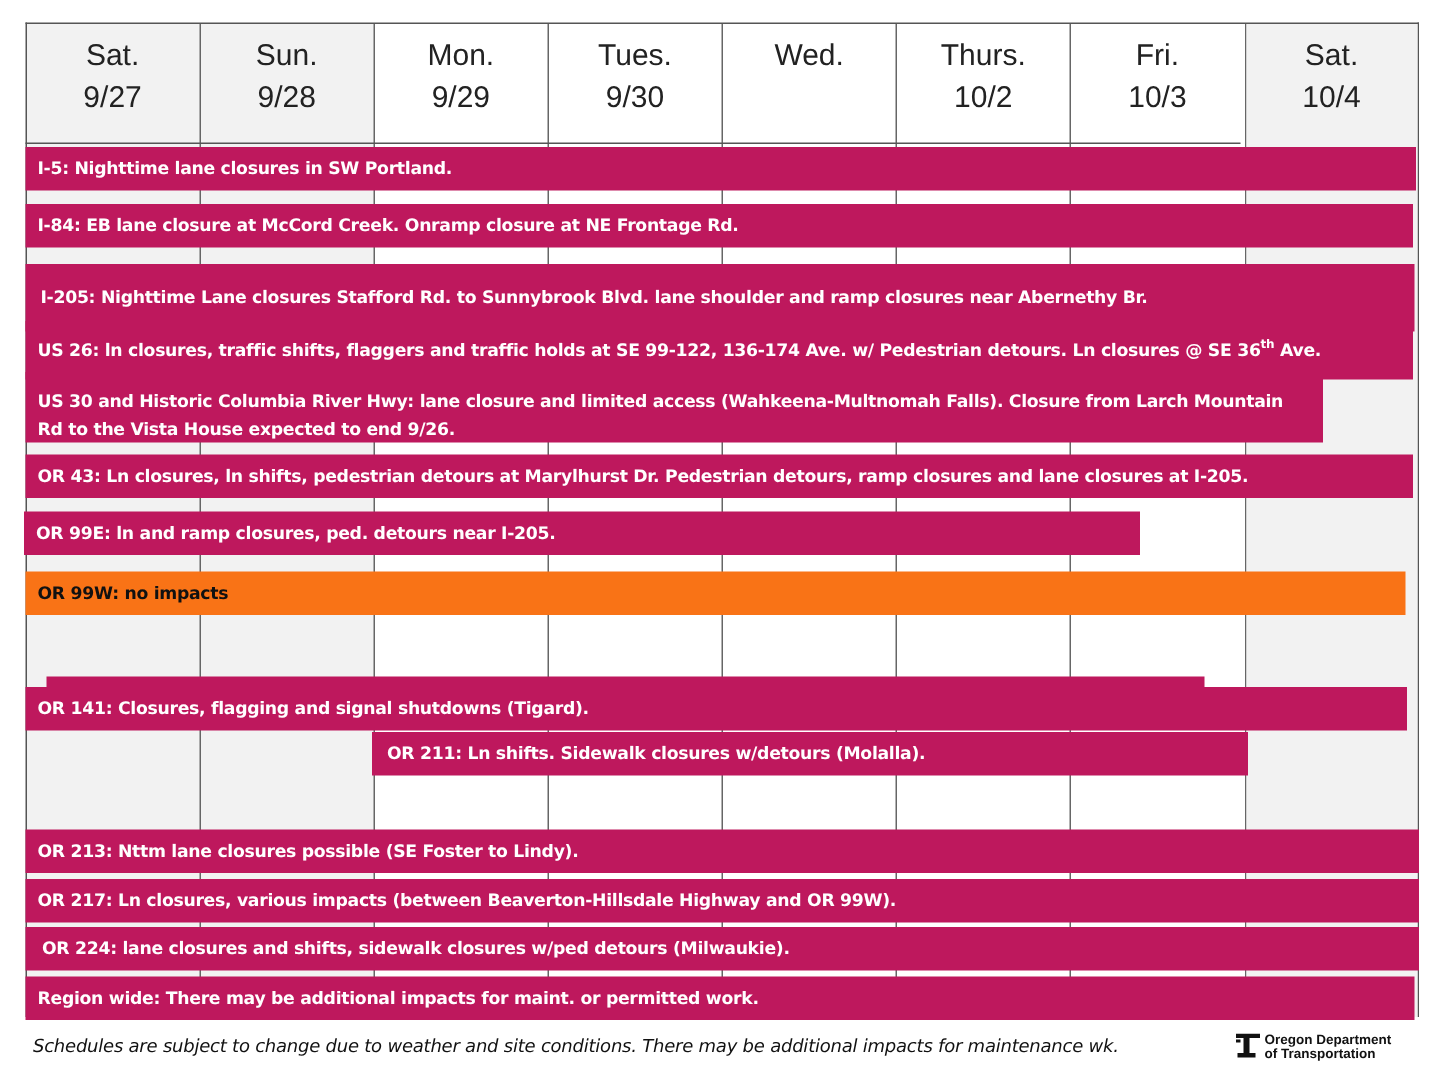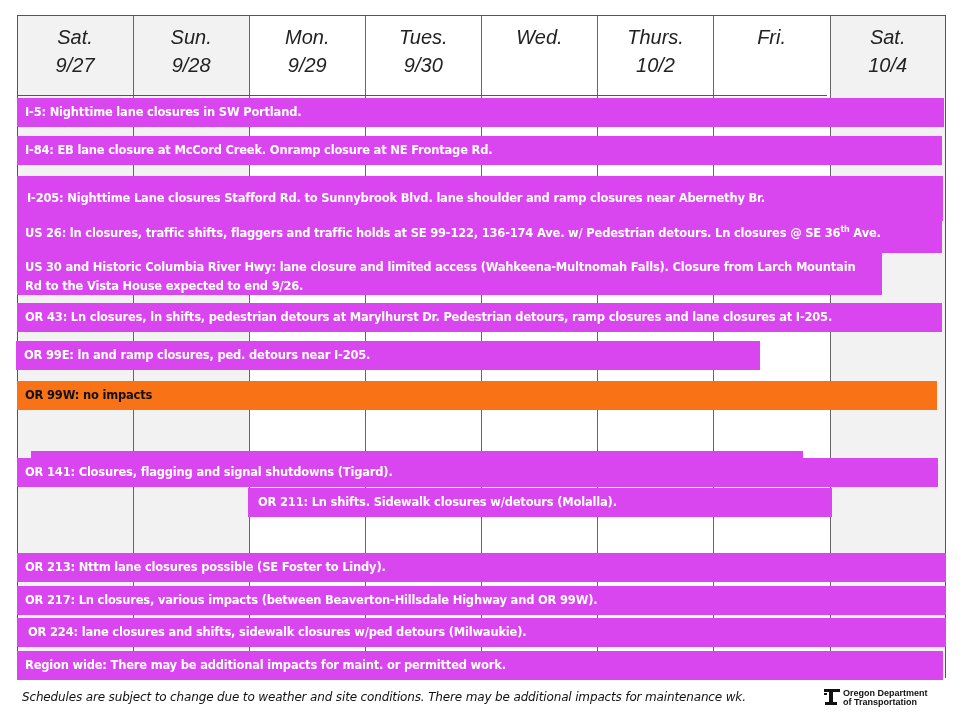--- a/index.html
+++ b/index.html
@@ -1,23 +1,23 @@
 <!DOCTYPE html>
 <html><head>
 <meta charset="utf-8">
 <style>
   html,body{margin:0;padding:0;background:#fff;}
   body{width:960px;height:720px;position:relative;overflow:hidden;font-family:"DejaVu Sans",sans-serif;}
   .grid{position:absolute;left:17px;top:15px;width:929px;height:663px;border-top:1px solid #555;border-left:1px solid #555;border-right:1px solid #555;box-sizing:border-box;}
   .col{position:absolute;top:0;bottom:0;border-right:1px solid #666;box-sizing:border-box;}
   .col.weekend{background:#f2f2f2;}
   .col:last-child{border-right:none;}
-  .hdr{position:absolute;left:17px;top:15px;width:810px;height:81px;display:flex;border-bottom:1px solid #555;box-sizing:border-box;font-style:italic;}
+  .hdr{position:absolute;left:17px;top:15px;width:810px;height:81px;display:flex;border-bottom:1px solid #555;box-sizing:border-box;}
   .hcell{flex:0 0 116.1px;text-align:center;font-family:"Liberation Sans",sans-serif;font-size:20px;line-height:28px;color:#222;padding-top:8px;box-sizing:border-box;}
-  .bar{position:absolute;background:#d946ef;color:#fff;font-family:"DejaVu Sans",sans-serif;font-weight:bold;font-size:11.5px;line-height:19px;padding:0 8px;box-sizing:border-box;display:flex;align-items:center;white-space:nowrap;overflow:hidden;letter-spacing:-0.2px;}
+  .bar{position:absolute;background:#be185d;color:#fff;font-family:"DejaVu Sans",sans-serif;font-weight:bold;font-size:11.5px;line-height:19px;padding:0 8px;box-sizing:border-box;display:flex;align-items:center;white-space:nowrap;overflow:hidden;letter-spacing:-0.2px;}
   .bar.two{white-space:normal;align-items:center;}
   .bar.light{background:#f97316;color:#111;}
   .bar sup{font-size:8px;line-height:0;}
   .foot{position:absolute;left:22px;top:690px;font-family:"DejaVu Sans",sans-serif;font-style:italic;font-size:12px;color:#111;letter-spacing:-0.15px;}
   .logo{position:absolute;left:824px;top:689px;display:flex;align-items:center;}
   .logo .mark{width:16px;height:18px;position:relative;margin-right:3px;}
   .logo .txt{font-family:"Liberation Sans",sans-serif;font-weight:bold;font-size:9px;line-height:9px;color:#111;}
 </style>
 </head>
 <body>
@@ -52,20 +52,21 @@
     </div>
   <div class="hcell">
       <div>Wed.</div>
     </div>
   <div class="hcell">
       <div>Thurs.</div>
       <div>10/2</div>
     </div>
   <div class="hcell">
       <div>Fri.</div>
+      <div>10/3</div>
     </div>
   <div class="hcell">
       <div>Sat.</div>
       <div>10/4</div>
     </div>
 </div>
 
 <div class="bar" style="left:17px;top:98px;width:927px;height:29px;">
     <span>I-5: Nighttime lane closures in SW Portland.</span>
   </div>

